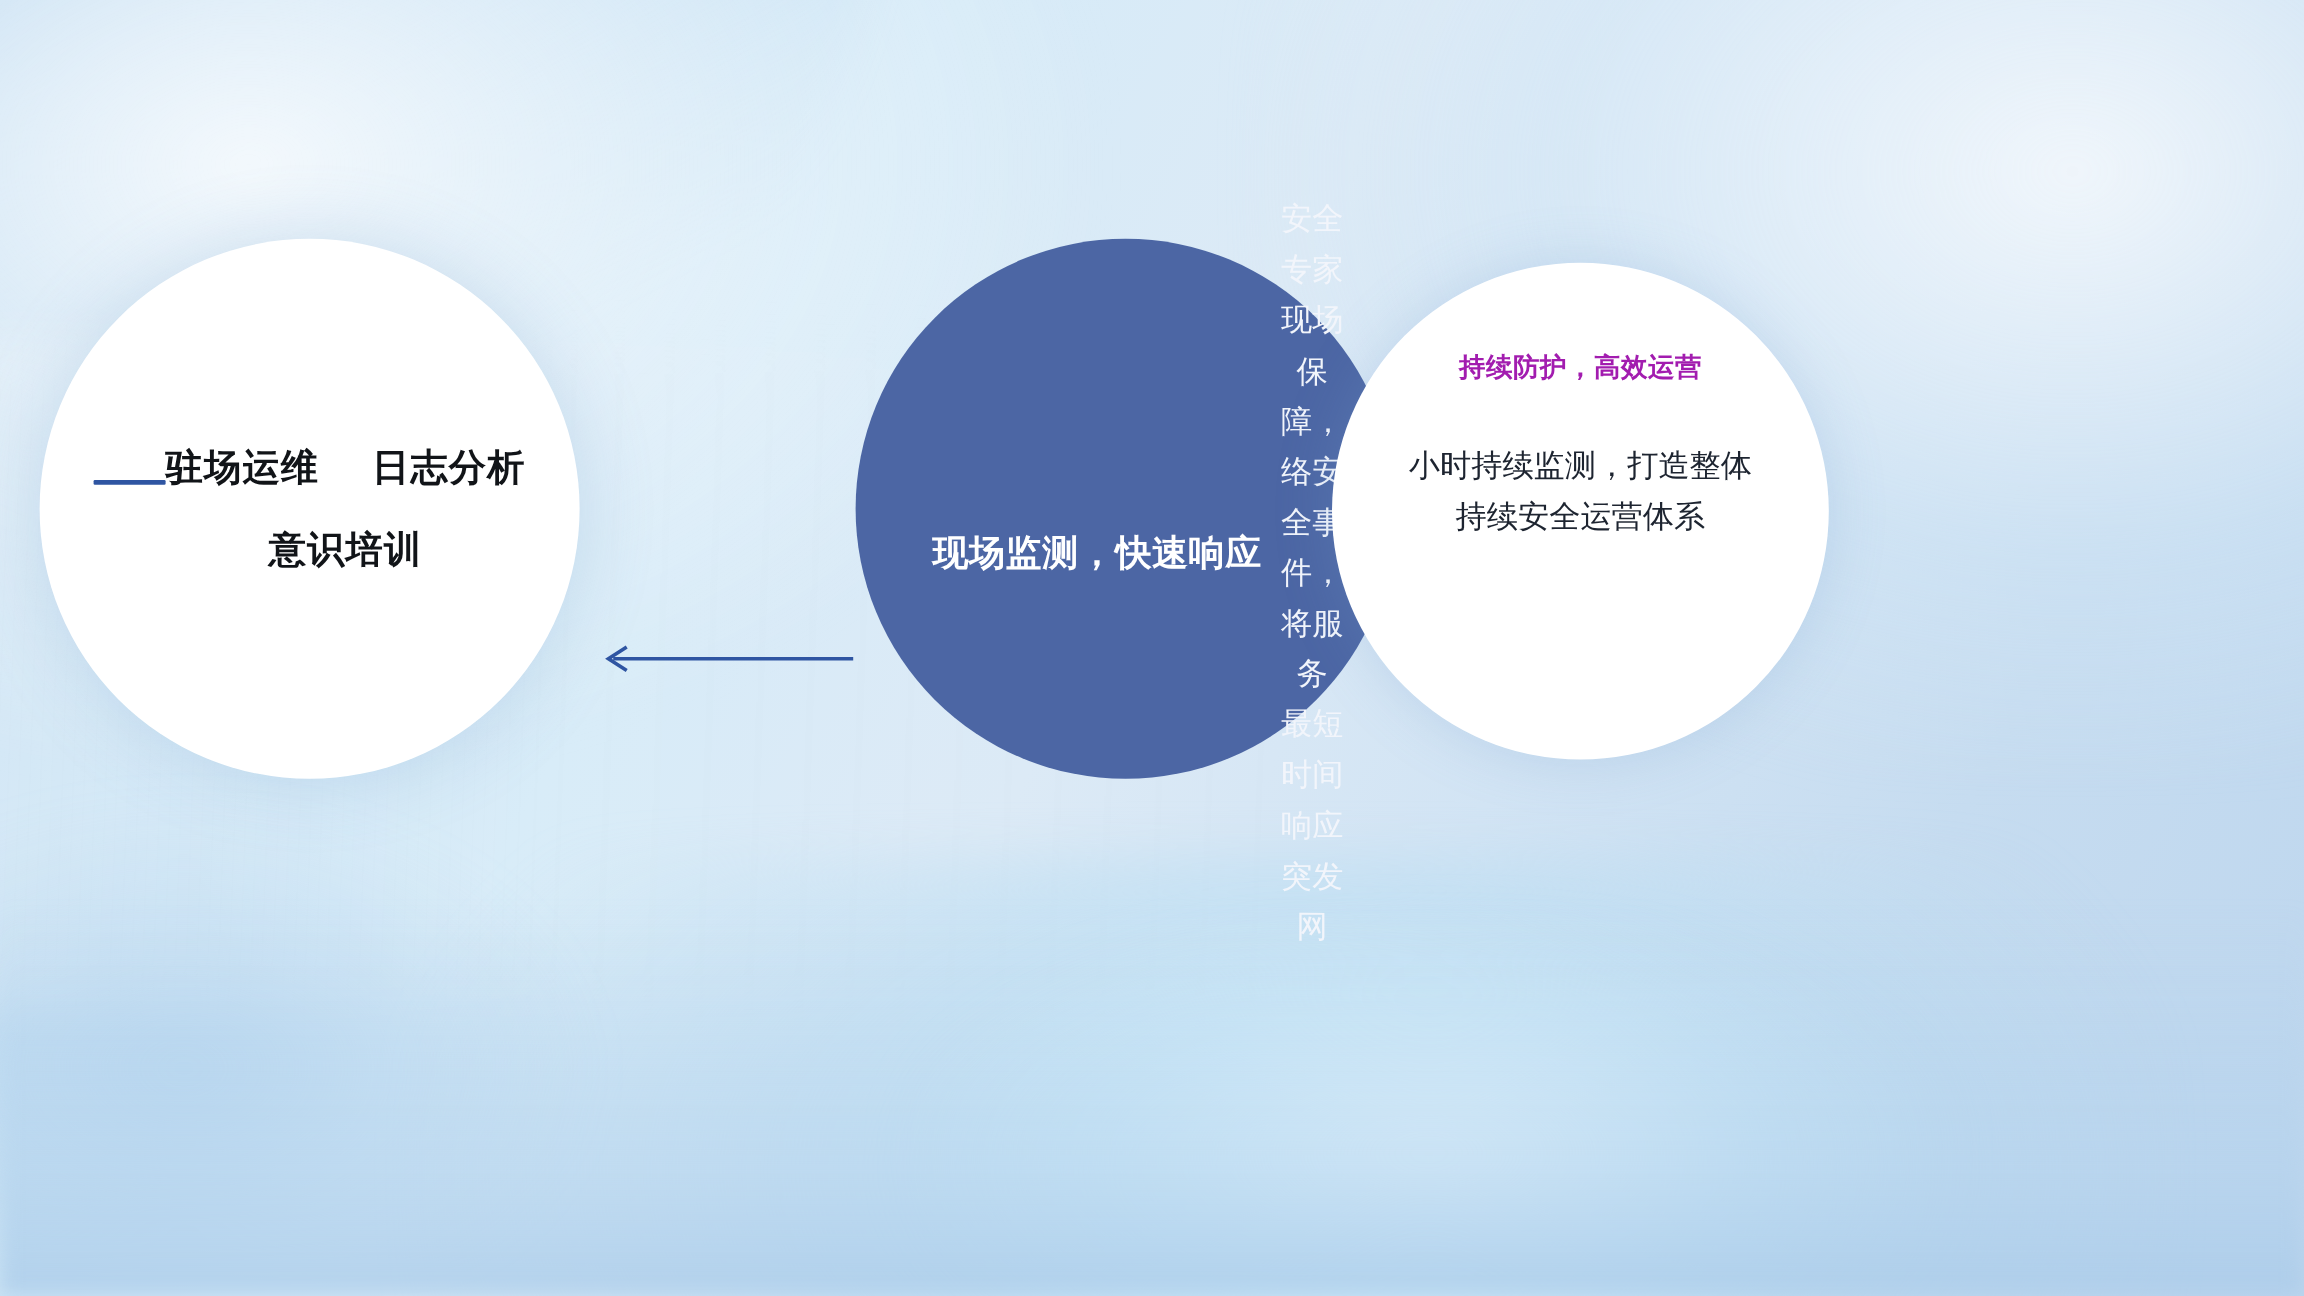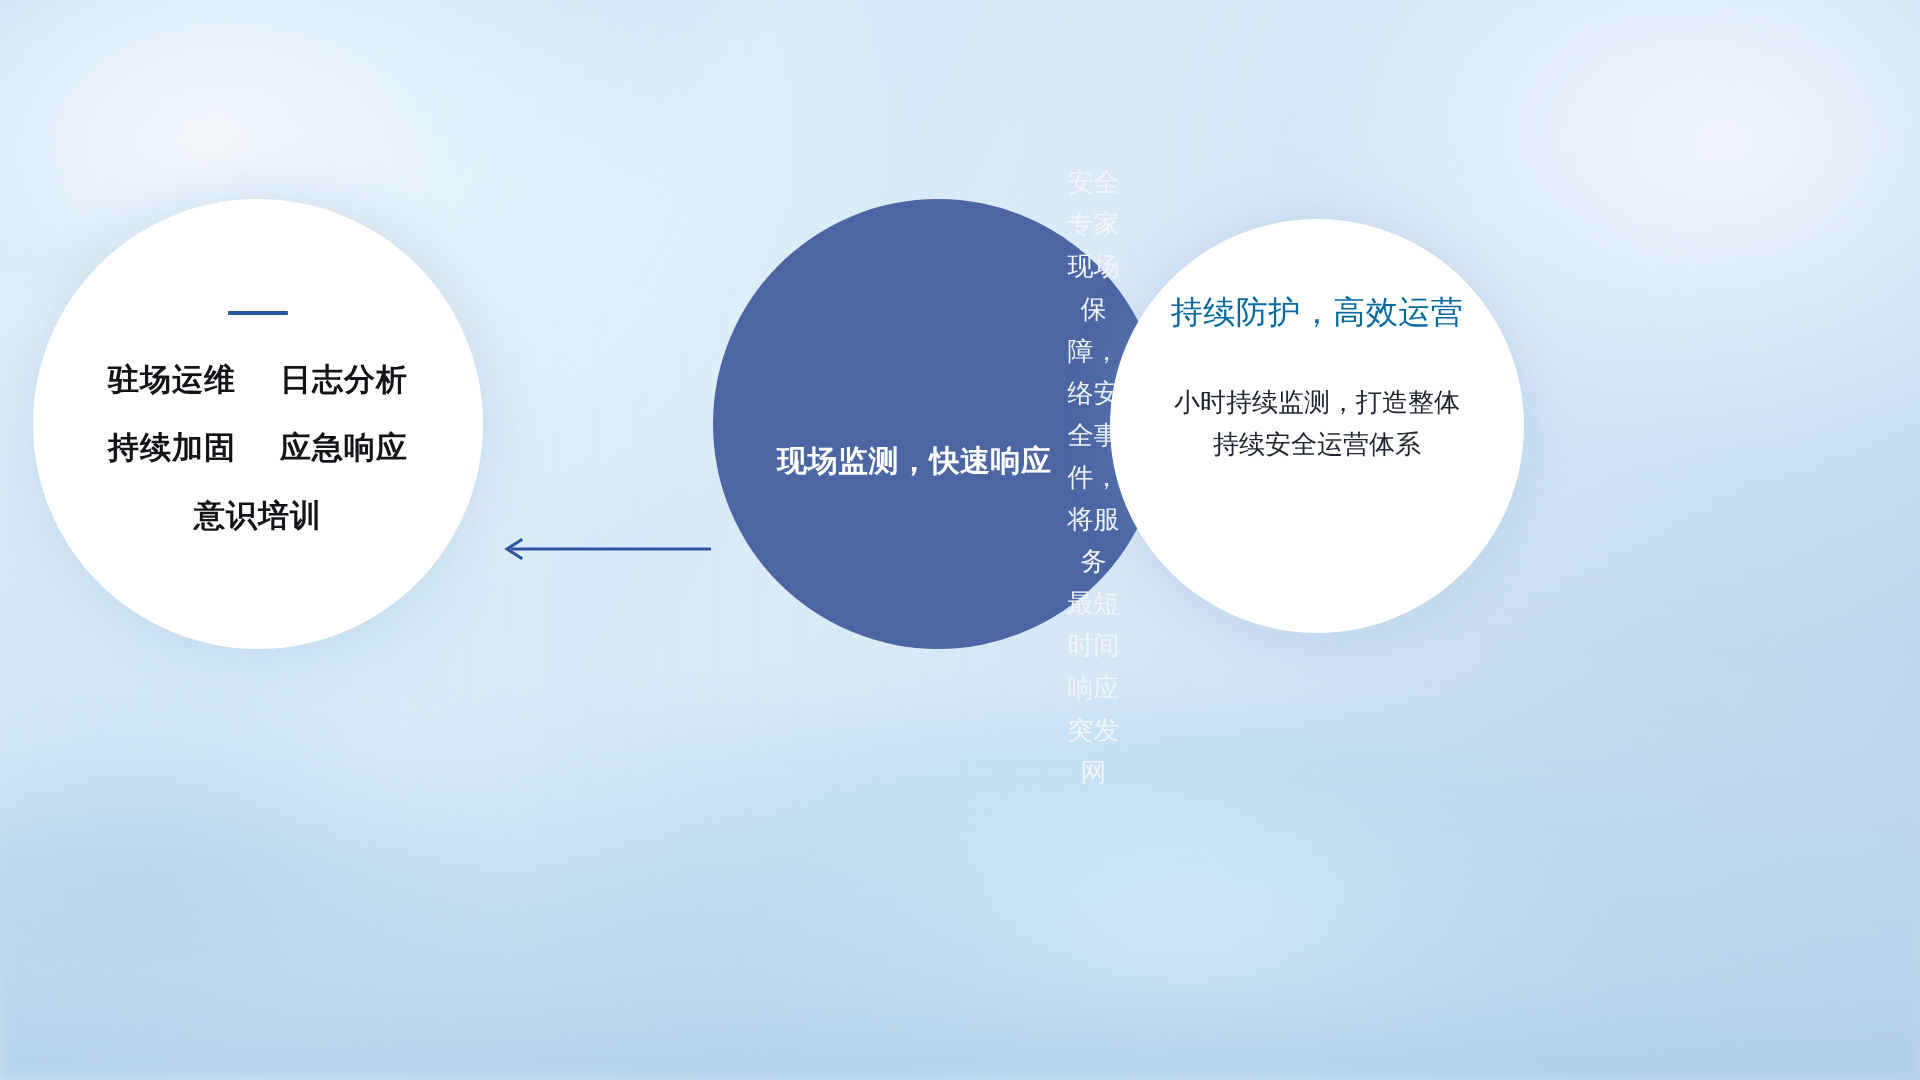--- a/index.html
+++ b/index.html
@@ -59,21 +59,21 @@
     filter:blur(8px);
   }
 
   
   .circle { position:absolute; border-radius:50%; }
 
   #circle-left{
     left:33px; top:199px; width:450px; height:450px;
     background:#ffffff;
     box-shadow:0 0 60px rgba(130,170,210,.30);
-    display:flex; flex-direction:column; align-items:center; justify-content:center;
+    display:flex; flex-direction:row; align-items:center; justify-content:center;
   }
   .left-dash{
     width:60px; height:4px; background:#2f55a2; border-radius:1px;
     margin-bottom:44px;
   }
   .left-lines{
     display:flex; flex-direction:column; align-items:center;
     gap:26px;
   }
   .left-row{
@@ -104,21 +104,21 @@
 
   #circle-right{
     left:1110px; top:219px; width:414px; height:414px;
     background:#ffffff;
     box-shadow:0 0 46px rgba(120,160,205,.26);
     display:flex; flex-direction:column; align-items:center;
     padding:72px 34px 0 34px;
     z-index:3;
   }
   .right-title{
-    font-size:32px; font-weight:normal; color:#0369a1;
+    font-size:22px; font-weight:bold; color:#a21caf;
     letter-spacing:.5px; white-space:nowrap;
   }
   .right-body{
     margin-top:46px;
     font-size:26px; line-height:1.62; color:#1d2430;
     text-align:center;
   }
 
   
   #arrow{
@@ -142,24 +142,20 @@
 </div>
 
 <div class="circle" id="circle-left">
   <div class="left-dash"></div>
   <div class="left-lines">
     <div class="left-row">
       <span class="left-item">驻场运维</span>
       <span class="left-item">日志分析</span>
     </div>
     <div class="left-row">
-      <span class="left-item">持续加固</span>
-      <span class="left-item">应急响应</span>
-    </div>
-    <div class="left-row">
       <span class="left-item">意识培训</span>
     </div>
   </div>
 </div>
 
 <svg id="arrow" viewBox="0 0 215 26">
   <line x1="214" y1="13" x2="14" y2="13" stroke="#2f55a2" stroke-width="3"></line>
   <polyline points="24,4 10,13 24,22" fill="none" stroke="#2f55a2" stroke-width="3" stroke-linecap="square"></polyline>
 </svg>
 

